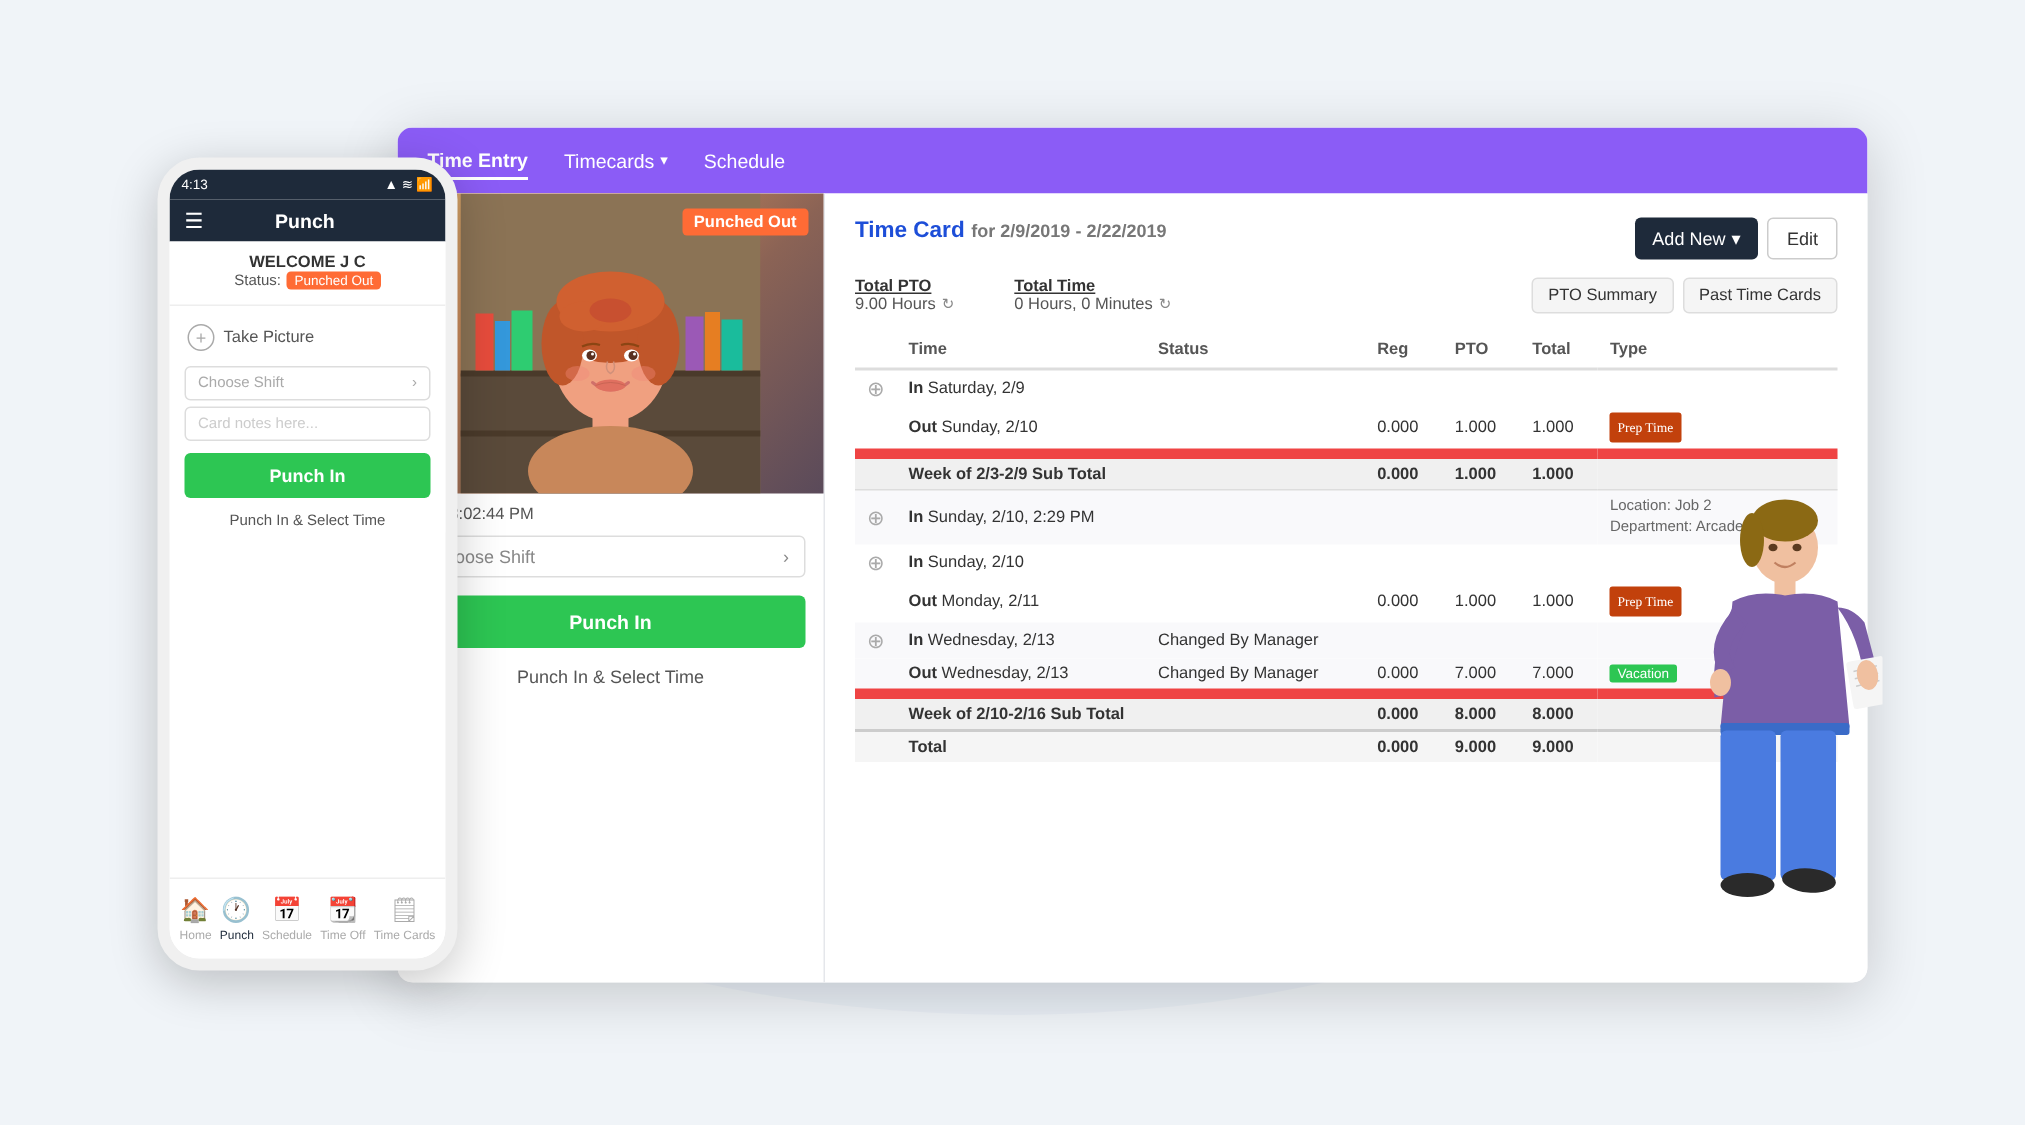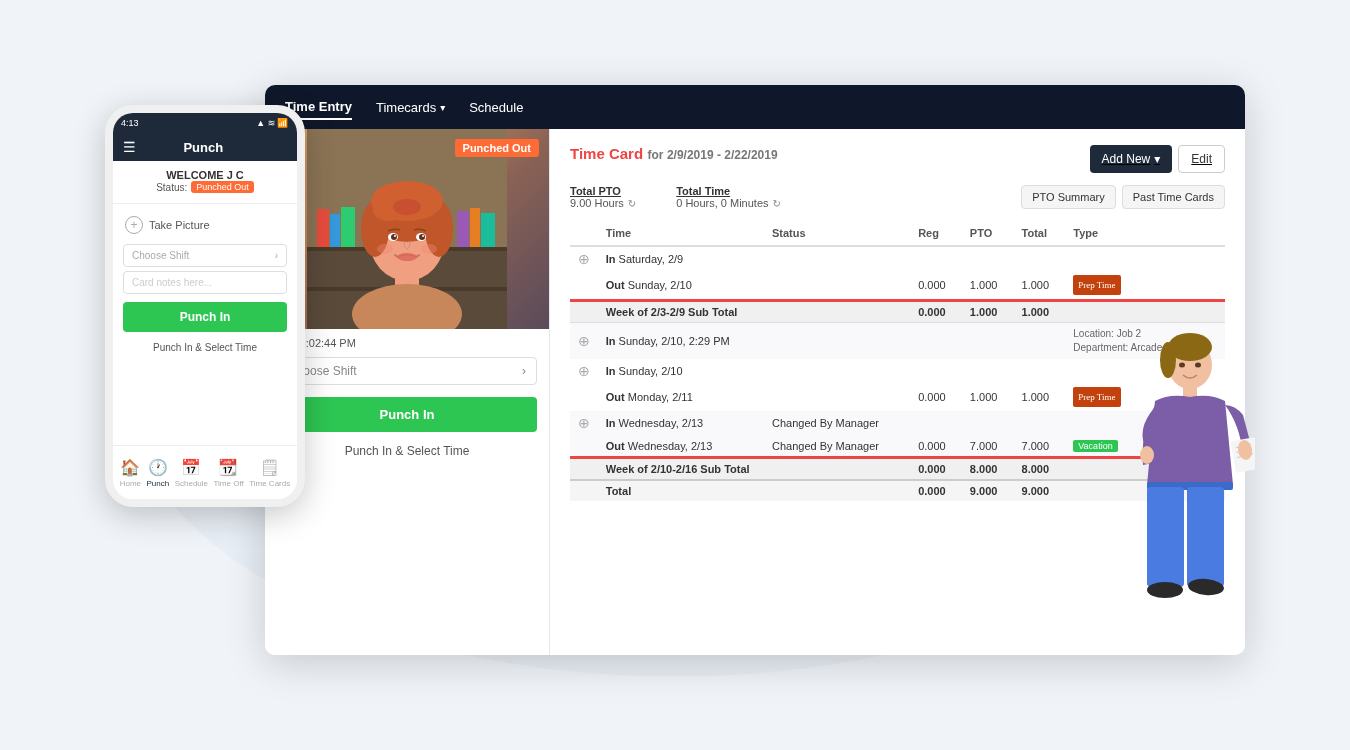--- a/index.html
+++ b/index.html
@@ -42,21 +42,21 @@
       left: 190px;
       width: 980px;
       height: 570px;
       background: #fff;
       border-radius: 10px;
       box-shadow: 0 8px 40px rgba(0,0,0,0.18);
       overflow: hidden;
     }
 
     .desktop-nav {
-      background: #0f172a;
+      background: #8b5cf6;
       height: 44px;
       display: flex;
       align-items: center;
       padding: 0 20px;
       gap: 24px;
     }
 
     .nav-item {
       color: #fff;
       font-size: 13px;
@@ -170,33 +170,32 @@
     .timecard-header {
       display: flex;
       justify-content: space-between;
       align-items: flex-start;
       margin-bottom: 12px;
     }
 
     .timecard-title {
       font-size: 15px;
       font-weight: 600;
-      color: #ef4444;
+      color: #1d4ed8;
     }
 
     .timecard-date {
       font-size: 12px;
       color: #777;
       font-weight: bold;
     }
 
     .header-buttons {
       display: flex;
       gap: 6px;
-      text-decoration: underline;
     }
 
     .btn-add-new {
       background: #1e2a3a;
       color: #fff;
       border: none;
       border-radius: 4px;
       padding: 6px 12px;
       font-size: 12px;
       cursor: pointer;
@@ -272,21 +271,21 @@
     .tc-table td {
       padding: 4px 8px;
       color: #333;
       font-size: 11px;
     }
 
     .tc-table tr.subtotal-row td {
       background: #f0f0f0;
       font-weight: 600;
       font-size: 11px;
-      border-top: 3px solid #ef4444;
+      border-top: 7px solid #ef4444;
       border-bottom: 1px solid #ddd;
     }
 
     .tc-table tr.total-row td {
       background: #f5f5f5;
       font-weight: 700;
       border-top: 2px solid #ccc;
     }
 
     .tc-table tr.shaded td {
@@ -323,21 +322,21 @@
       color: #666;
       line-height: 1.4;
     }
 
     
     .mobile-phone {
       position: absolute;
       top: 80px;
       left: 30px;
       width: 200px;
-      height: 402px;
+      height: 542px;
       background: #fff;
       border-radius: 28px;
       box-shadow: 0 8px 32px rgba(0,0,0,0.22);
       overflow: hidden;
       border: 8px solid #f0f0f0;
     }
 
     .phone-status-bar {
       display: flex;
       justify-content: space-between;

